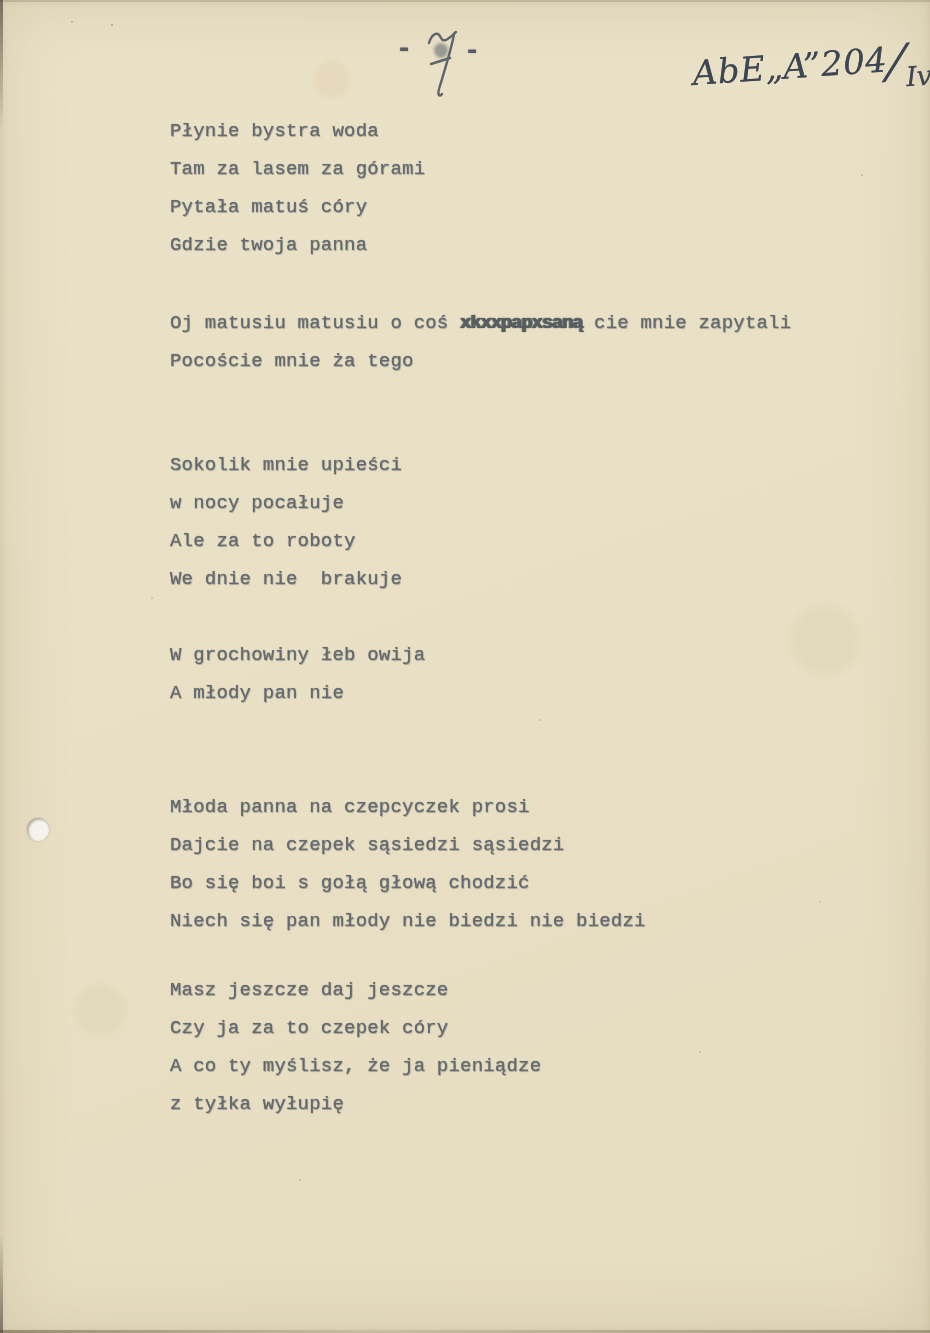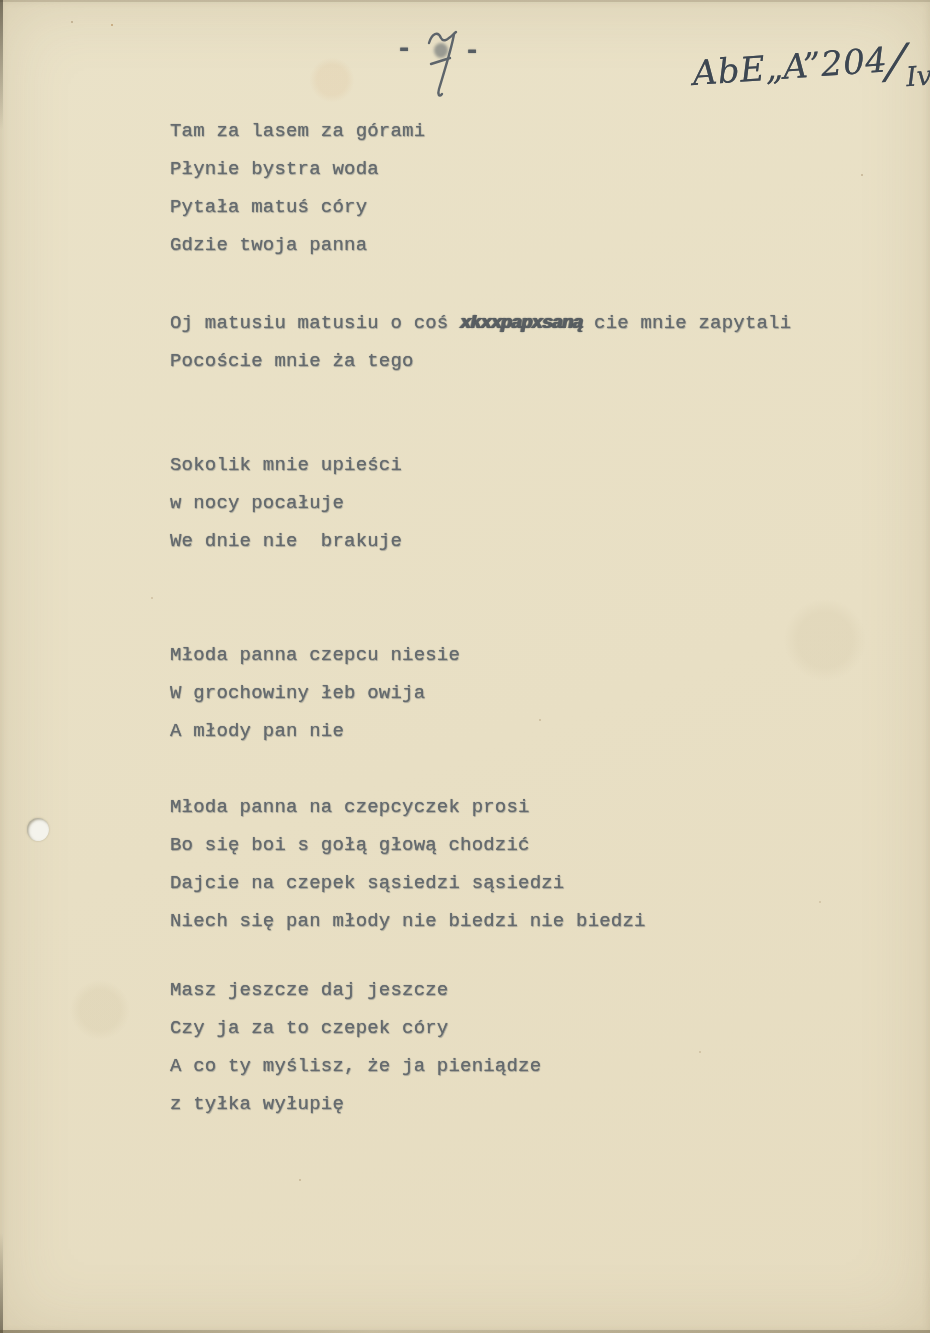--- a/index.html
+++ b/index.html
@@ -48,21 +48,20 @@
     white-space:pre;
     font-size:19px;line-height:38px;letter-spacing:.2px;
     color:#5a6167;opacity:.92;
     text-shadow:0 0 1px rgba(86,94,100,.85), .6px .6px .9px rgba(86,94,100,.45);
   }
   .s1{top:112px}.s2{top:304px}.s3{top:446px}.s4{top:636px}.s5{top:788px}.s6{top:971px}
   .overtyped{
     color:#4c535a;letter-spacing:-1.2px;font-weight:bold;
     text-shadow:0 0 1.6px rgba(60,68,76,.95), 1px 0 0 rgba(60,68,76,.8), -1px 0 0 rgba(60,68,76,.6);
     filter:blur(.4px);
-    font-style:italic;
   }
 
   
   .pagenum{position:absolute;left:396px;top:40px;width:100px;height:40px;}
   .pagenum .dash{
     position:absolute;font-size:27px;font-weight:bold;color:#565d63;
     text-shadow:0 0 1.2px rgba(86,94,100,.9);
   }
   .pagenum .dash-left{left:0;top:-5px;}
   .pagenum .dash-right{left:68px;top:-3px;}
@@ -108,47 +107,47 @@
         <path d="M7 41 L 26 35"></path>
       </g>
     </svg>
   </div>
 
   <div class="annotation">
     <span class="ann-main">AbE„A”204</span><span class="ann-slash">/</span><span class="ann-iv">Iv</span>
   </div>
 
   <div class="stanza s1">
+    <div class="line">Płynie bystra woda</div>
     <div class="line">Tam za lasem za górami</div>
-    <div class="line">Płynie bystra woda</div>
     <div class="line">Pytała matuś córy</div>
     <div class="line">Gdzie twoja panna</div>
   </div>
 
   <div class="stanza s2">
     <div class="line"><span>Oj matusiu matusiu o coś </span><span class="overtyped">xkxxpapxsaną</span><span> cie mnie zapytali</span></div>
     <div class="line">Pocoście mnie ża tego</div>
   </div>
 
   <div class="stanza s3">
     <div class="line">Sokolik mnie upieści</div>
     <div class="line">w nocy pocałuje</div>
+    <div class="line">Ale za to roboty</div>
     <div class="line">We dnie nie  brakuje</div>
   </div>
 
   <div class="stanza s4">
-    <div class="line">Młoda panna czepcu niesie</div>
     <div class="line">W grochowiny łeb owija</div>
     <div class="line">A młody pan nie</div>
   </div>
 
   <div class="stanza s5">
     <div class="line">Młoda panna na czepcyczek prosi</div>
+    <div class="line">Dajcie na czepek sąsiedzi sąsiedzi</div>
     <div class="line">Bo się boi s gołą głową chodzić</div>
-    <div class="line">Dajcie na czepek sąsiedzi sąsiedzi</div>
     <div class="line">Niech się pan młody nie biedzi nie biedzi</div>
   </div>
 
   <div class="stanza s6">
     <div class="line">Masz jeszcze daj jeszcze</div>
     <div class="line">Czy ja za to czepek córy</div>
     <div class="line">A co ty myślisz, że ja pieniądze</div>
     <div class="line">z tyłka wyłupię</div>
   </div>
 

